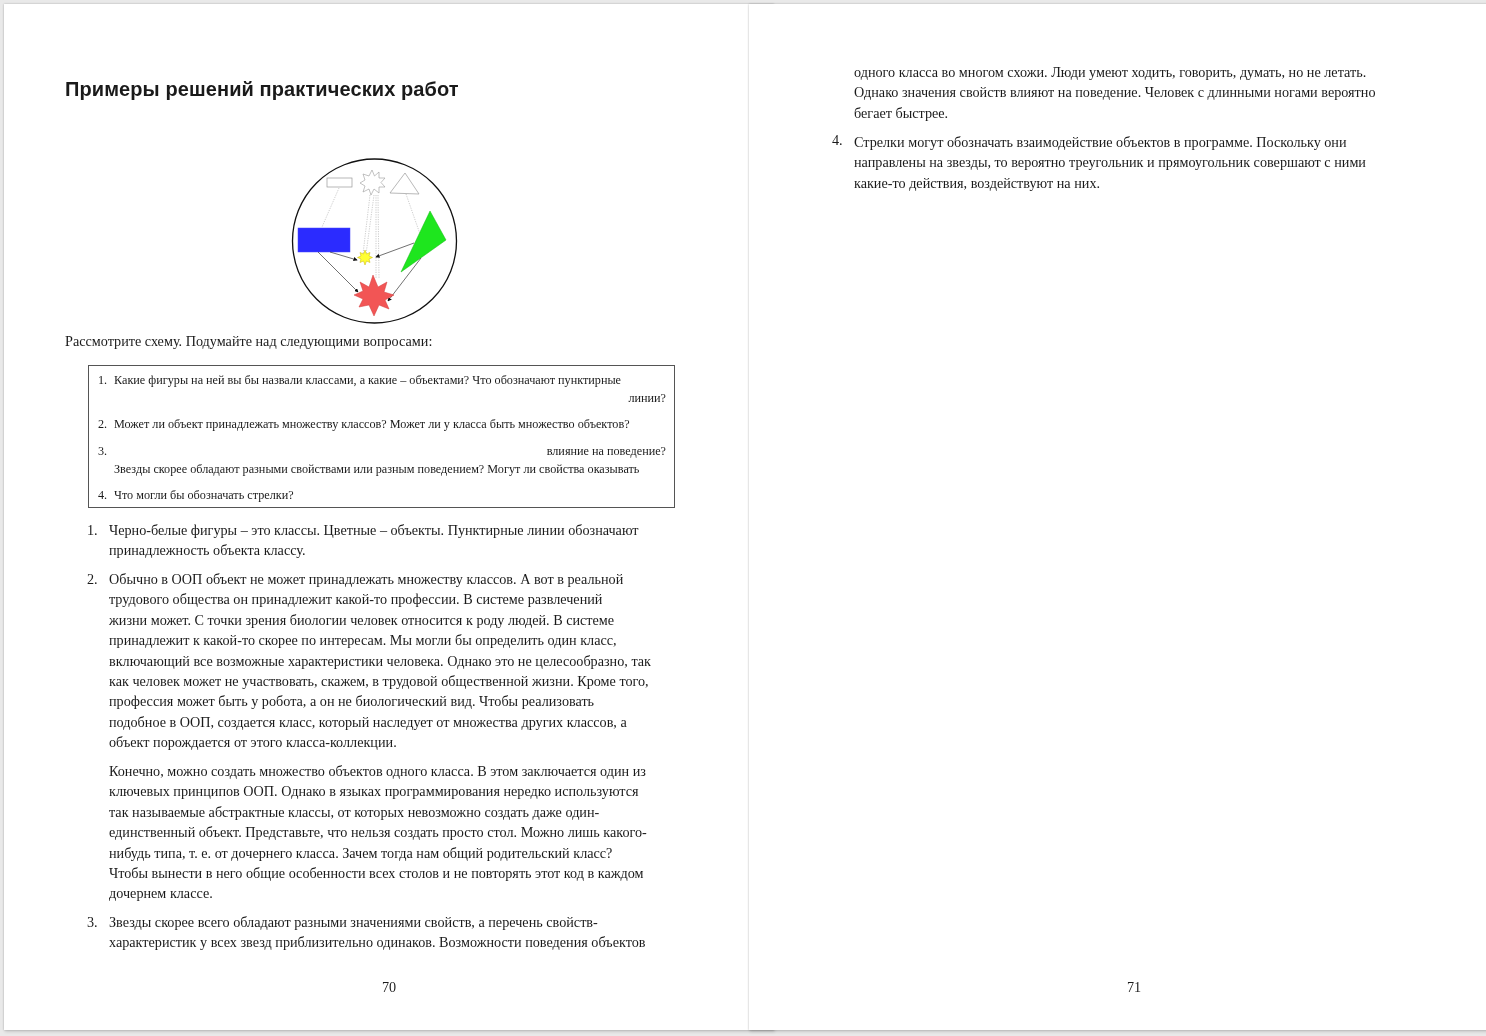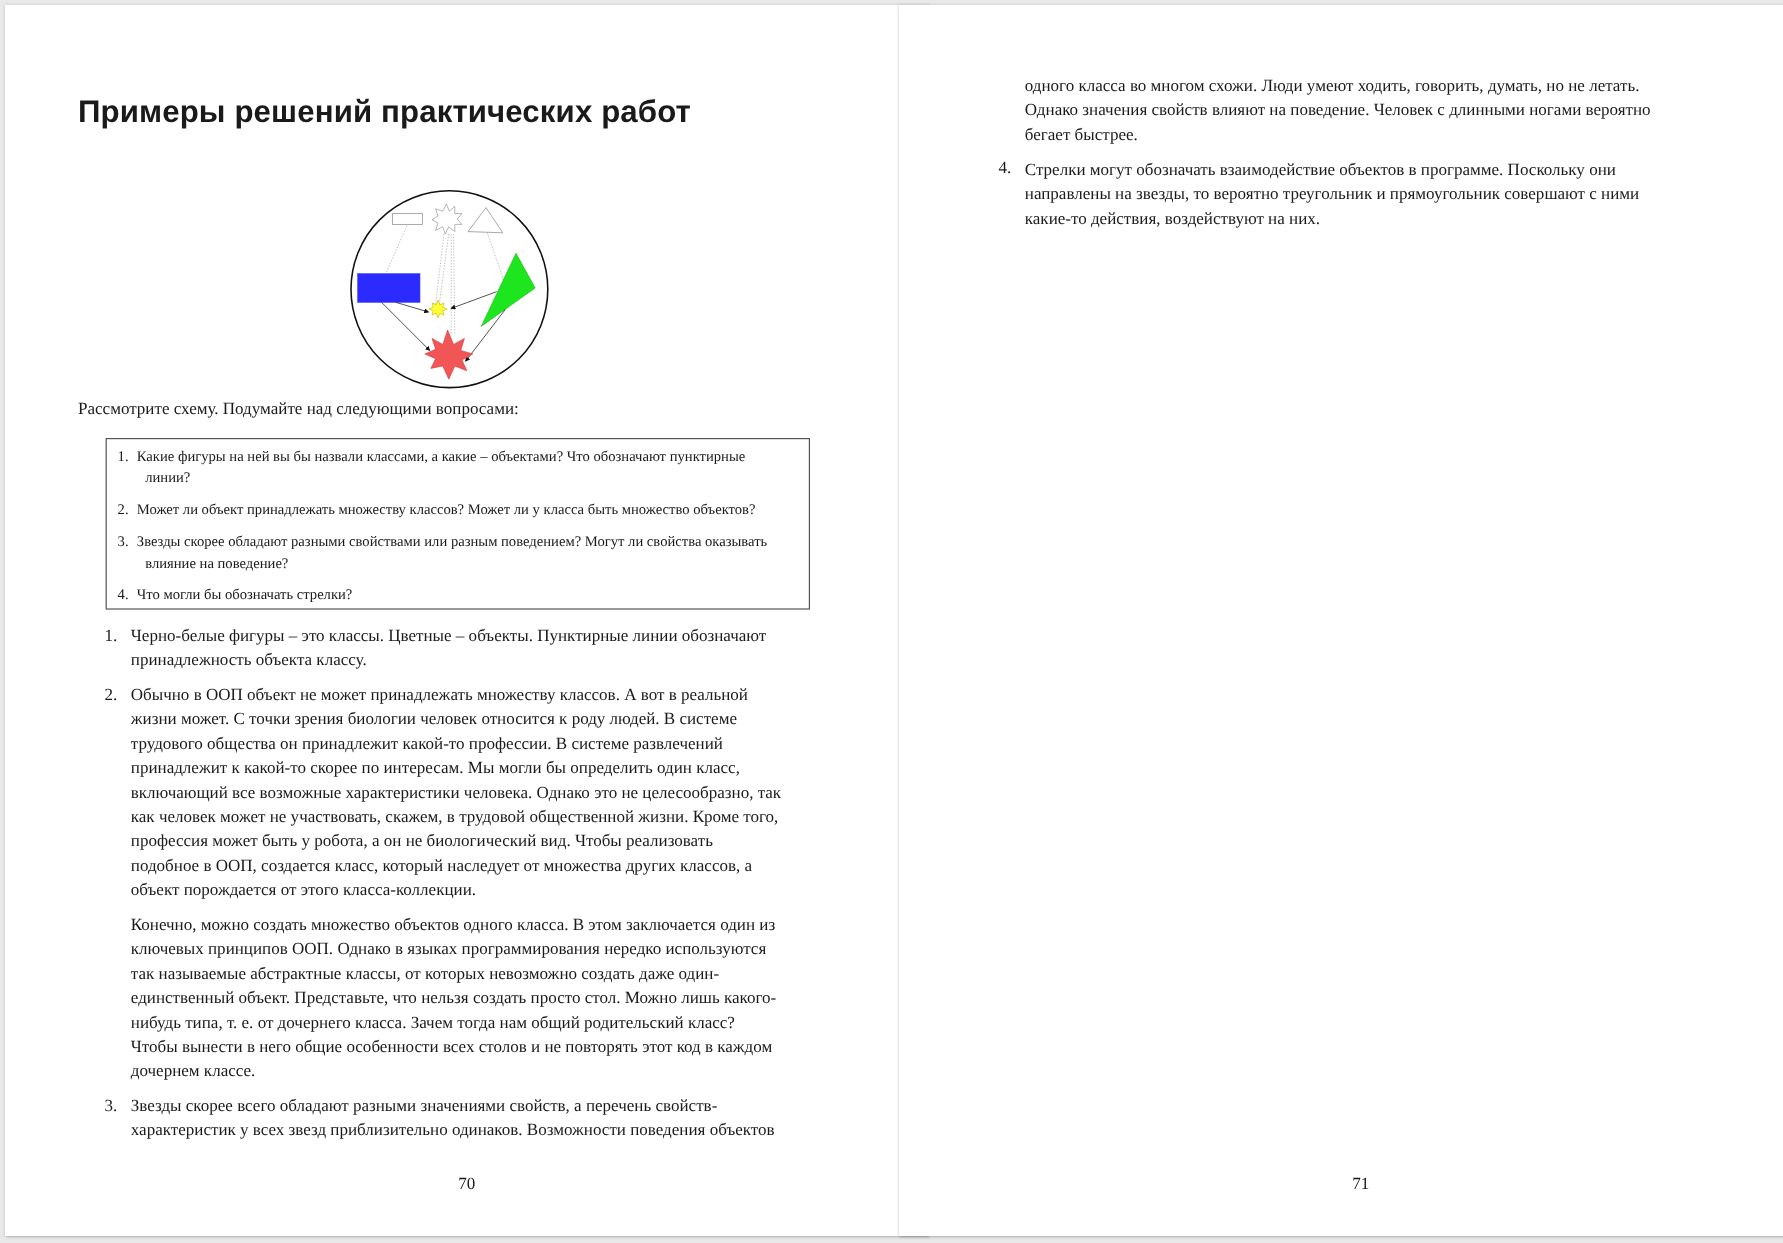--- a/index.html
+++ b/index.html
@@ -11,39 +11,39 @@
   .page {
     position: absolute; top: 4px; width: 770px; height: 1026px;
     background: #ffffff;
     box-shadow: 0 0 2px rgba(0,0,0,0.25), 1px 2px 3px rgba(0,0,0,0.12);
   }
   #page-left { left: 4px; }
   #page-right { left: 749px; }
   .h1 {
     position: absolute; left: 61px; top: 74px;
     font-family: "Liberation Sans", sans-serif; font-weight: bold;
-    font-size: 26px; letter-spacing: 0.1px; margin: 0;
+    font-size: 20px; letter-spacing: 0.1px; margin: 0;
   }
   .h2 {
     position: absolute; left: 61px; top: 120px;
     font-family: "Liberation Sans", sans-serif; font-weight: bold;
     font-size: 19.5px; margin: 0;
   }
   .diagram { position: absolute; left: 280px; top: 150px; width: 180px; height: 175px; }
   .intro { position: absolute; left: 61px; top: 329px; font-size: 14.2px; }
   .qbox {
     position: absolute; left: 84px; top: 361px; width: 587px; height: 143px;
     border: 1px solid #555; box-sizing: border-box;
     font-size: 12.2px; line-height: 17.5px;
   }
   .qbox ol { margin: 0; padding: 0; list-style: none; }
   .qbox li { position: absolute; left: 9px; width: 568px; }
   .qbox .num { position: absolute; left: 0; }
   .qbox .txt { display: block; padding-left: 16px; text-indent: 0; }
-  .qbox .txt .cont { padding-left: 7px; display: block; }
+  .qbox .txt .cont { padding-left: 7px; display: block; text-align: right; }
   .answers { position: absolute; left: 61px; width: 620px; font-size: 14.2px; line-height: 20.4px; }
   .ans { position: absolute; left: 0; width: 620px; }
   .ans .num { position: absolute; left: 22px; }
   .ans .txt { position: absolute; left: 44px; width: 570px; }
   .line { display: block; white-space: nowrap; }
   .pnum { position: absolute; top: 975px; font-size: 14.2px; width: 100%; text-align: center; }
   .r-body { position: absolute; left: 105px; width: 560px; font-size: 14.2px; line-height: 20.4px; }
   .r-num { position: absolute; left: 83px; font-size: 14.2px; }
 </style>
 </head>
@@ -99,22 +99,22 @@
       </li>
       <li style="top:50px">
         <span class="num">2.</span>
         <span class="txt">
             <span class="line">Может ли объект принадлежать множеству классов? Может ли у класса быть множество объектов?</span>
           </span>
       </li>
       <li style="top:77px">
         <span class="num">3.</span>
         <span class="txt">
+          <span class="line cont">влияние на поведение?</span>
           <span class="line">Звезды скорее обладают разными свойствами или разным поведением? Могут ли свойства оказывать</span>
-          <span class="line cont">влияние на поведение?</span>
         </span>
       </li>
       <li style="top:121px">
         <span class="num">4.</span>
         <span class="txt">
             <span class="line">Что могли бы обозначать стрелки?</span>
           </span>
       </li>
     </ol>
   </div>
@@ -124,22 +124,22 @@
       <span class="num">1.</span>
       <div class="txt">
         <span class="line">Черно-белые фигуры – это классы. Цветные – объекты. Пунктирные линии обозначают</span>
         <span class="line">принадлежность объекта классу.</span>
       </div>
     </div>
     <div class="ans" style="top:49px">
       <span class="num">2.</span>
       <div class="txt">
         <span class="line">Обычно в ООП объект не может принадлежать множеству классов. А вот в реальной</span>
+        <span class="line">трудового общества он принадлежит какой-то профессии. В системе развлечений</span>
         <span class="line">жизни может. С точки зрения биологии человек относится к роду людей. В системе</span>
-        <span class="line">трудового общества он принадлежит какой-то профессии. В системе развлечений</span>
         <span class="line">принадлежит к какой-то скорее по интересам. Мы могли бы определить один класс,</span>
         <span class="line">включающий все возможные характеристики человека. Однако это не целесообразно, так</span>
         <span class="line">как человек может не участвовать, скажем, в трудовой общественной жизни. Кроме того,</span>
         <span class="line">профессия может быть у робота, а он не биологический вид. Чтобы реализовать</span>
         <span class="line">подобное в ООП, создается класс, который наследует от множества других классов, а</span>
         <span class="line">объект порождается от этого класса-коллекции.</span>
       </div>
       <div class="txt" style="top:192px">
         <span class="line">Конечно, можно создать множество объектов одного класса. В этом заключается один из</span>
         <span class="line">ключевых принципов ООП. Однако в языках программирования нередко используются</span>

